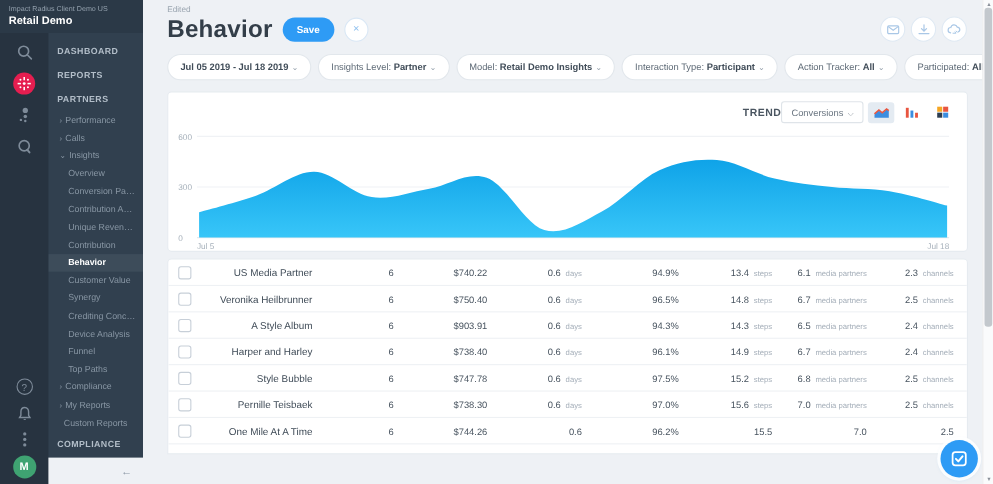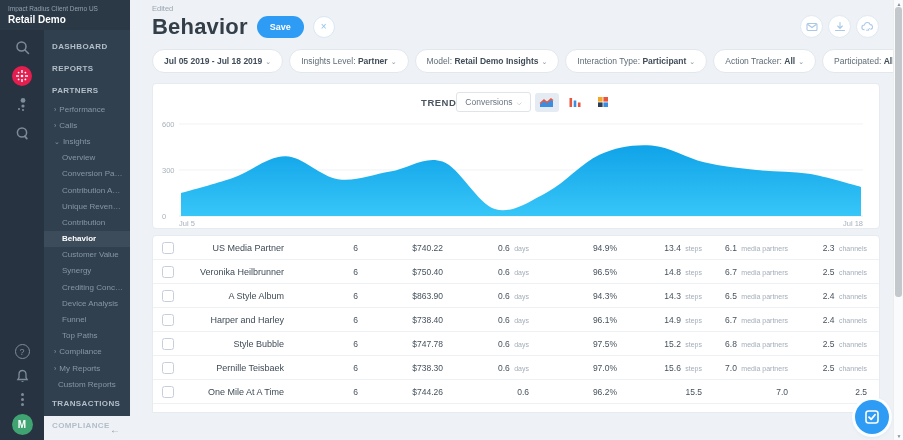--- a/index.html
+++ b/index.html
@@ -42,21 +42,21 @@
   .head-icons { position:absolute; top:15px; right:24px; display:flex; gap:5px; }
   .round-icon { width:23px; height:23px; border-radius:50%; background:#fff; border:1px solid #dfe9f3; display:flex; align-items:center; justify-content:center; color:#a9c7e6; cursor:pointer; }
 
   .filters { display:flex; gap:6px; margin:9px 0 0 22px; align-items:center; }
   .pill { background:#fff; border:1px solid #e2e7ec; border-radius:14px; padding:6px 11px; font-size:8.5px; color:#414d59; font-weight:bold; white-space:nowrap; cursor:pointer; }
   .pill .lbl { font-weight:normal; color:#5f6b77; }
   .pill .caret { color:#9aa5b0; margin-left:3px; font-size:7px; }
 
   .card { background:#fff; border:1px solid #e6ebf0; border-radius:4px; }
   .trend-card { margin:10px 23px 0 22px; height:146px; position:relative; }
-  .trend-head { display:flex; justify-content:center; align-items:center; padding:8px 10px 0 14px; }
+  .trend-head { display:flex; justify-content:flex-end; align-items:center; padding:8px 10px 0 14px; }
   .trend-title { font-size:9.5px; font-weight:bold; color:#4a5560; letter-spacing:.5px; }
   .trend-controls { display:flex; gap:4px; align-items:center; }
   .conv-dd { border:1px solid #dfe4e9; border-radius:3px; font-size:8.5px; color:#6a7580; padding:4px 8px; background:#fff; cursor:pointer; }
   .conv-dd .caret { color:#6a7580; margin-left:4px; font-size:7px; }
   .chart-type-btn { width:24px; height:19px; border:none; background:transparent; border-radius:3px; display:flex; align-items:center; justify-content:center; cursor:pointer; }
   .chart-type-btn.active { background:#e4ebf2; }
   .plot-wrap { position:absolute; left:26px; right:16px; top:32px; height:103px; }
   .plot-wrap svg { width:100%; height:100%; display:block; }
   .ylab { position:absolute; font-size:7.5px; color:#a7b1bb; }
   .xlab { position:absolute; font-size:7.5px; color:#a7b1bb; top:135px; }
@@ -164,21 +164,20 @@
       <div class="nav-item sub selected"><span>Behavior</span></div>
       <div class="nav-item sub"><span>Customer Value</span></div>
       <div class="nav-item sub"><span>Synergy</span></div>
       <div class="nav-item sub"><span>Crediting Concerns</span></div>
       <div class="nav-item sub"><span>Device Analysis</span></div>
       <div class="nav-item sub"><span>Funnel</span></div>
       <div class="nav-item sub"><span>Top Paths</span></div>
       <div class="nav-item expand"><span class="arrow">›</span><span>Compliance</span></div>
       <div class="nav-item expand"><span class="arrow">›</span><span>My Reports</span></div>
       <div class="nav-item plain"><span>Custom Reports</span></div>
-      <div class="nav-item section"><span>TRANSACTIONS</span></div>
       <div class="nav-item section"><span>COMPLIANCE</span></div>
       <div class="nav-item section"></div>
     </div>
 </div>
 
 <div class="main">
 
   <div class="page-head">
     <div class="edited">Edited</div>
     <div class="title-row">
@@ -299,21 +298,21 @@
           <div class="td">14.8 <span class="unit">steps</span></div>
           <div class="td">6.7 <span class="unit">media partners</span></div>
           <div class="td">2.5 <span class="unit">channels</span></div>
         </div>
         <div class="t-grid t-row">
           <div class="cb-cell">
             <div class="checkbox"></div>
           </div>
           <div class="td name">A Style Album</div>
           <div class="td">6</div>
-          <div class="td">$863.90</div>
+          <div class="td">$903.91</div>
           <div class="td">0.6 <span class="unit">days</span></div>
           <div class="td">94.3%</div>
           <div class="td">14.3 <span class="unit">steps</span></div>
           <div class="td">6.5 <span class="unit">media partners</span></div>
           <div class="td">2.4 <span class="unit">channels</span></div>
         </div>
         <div class="t-grid t-row">
           <div class="cb-cell">
             <div class="checkbox"></div>
           </div>

